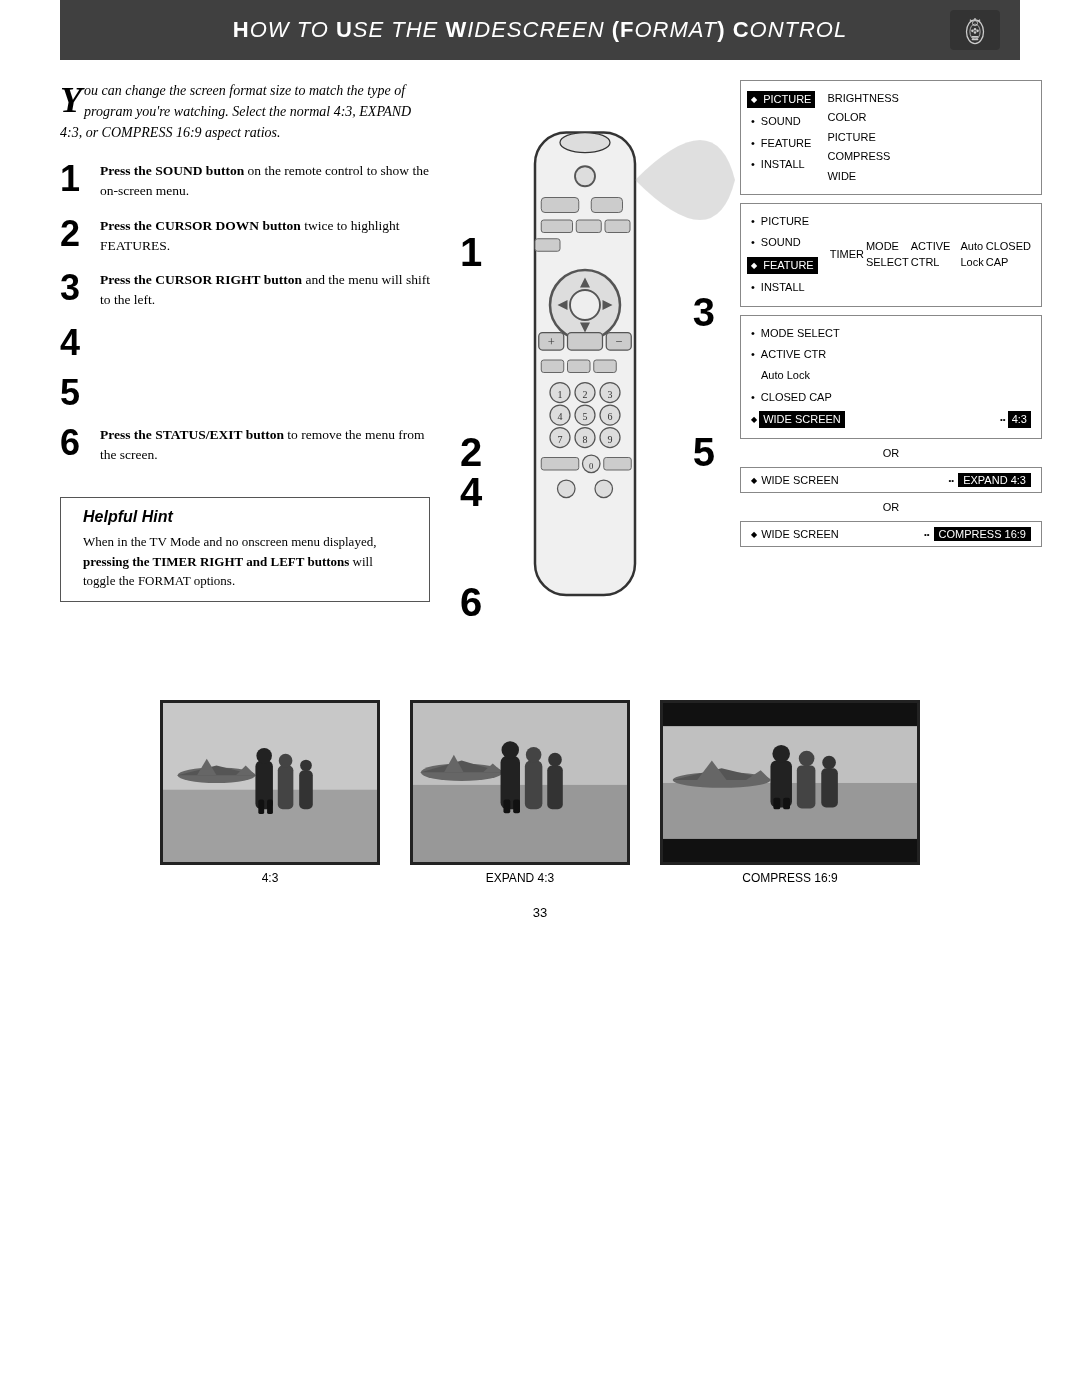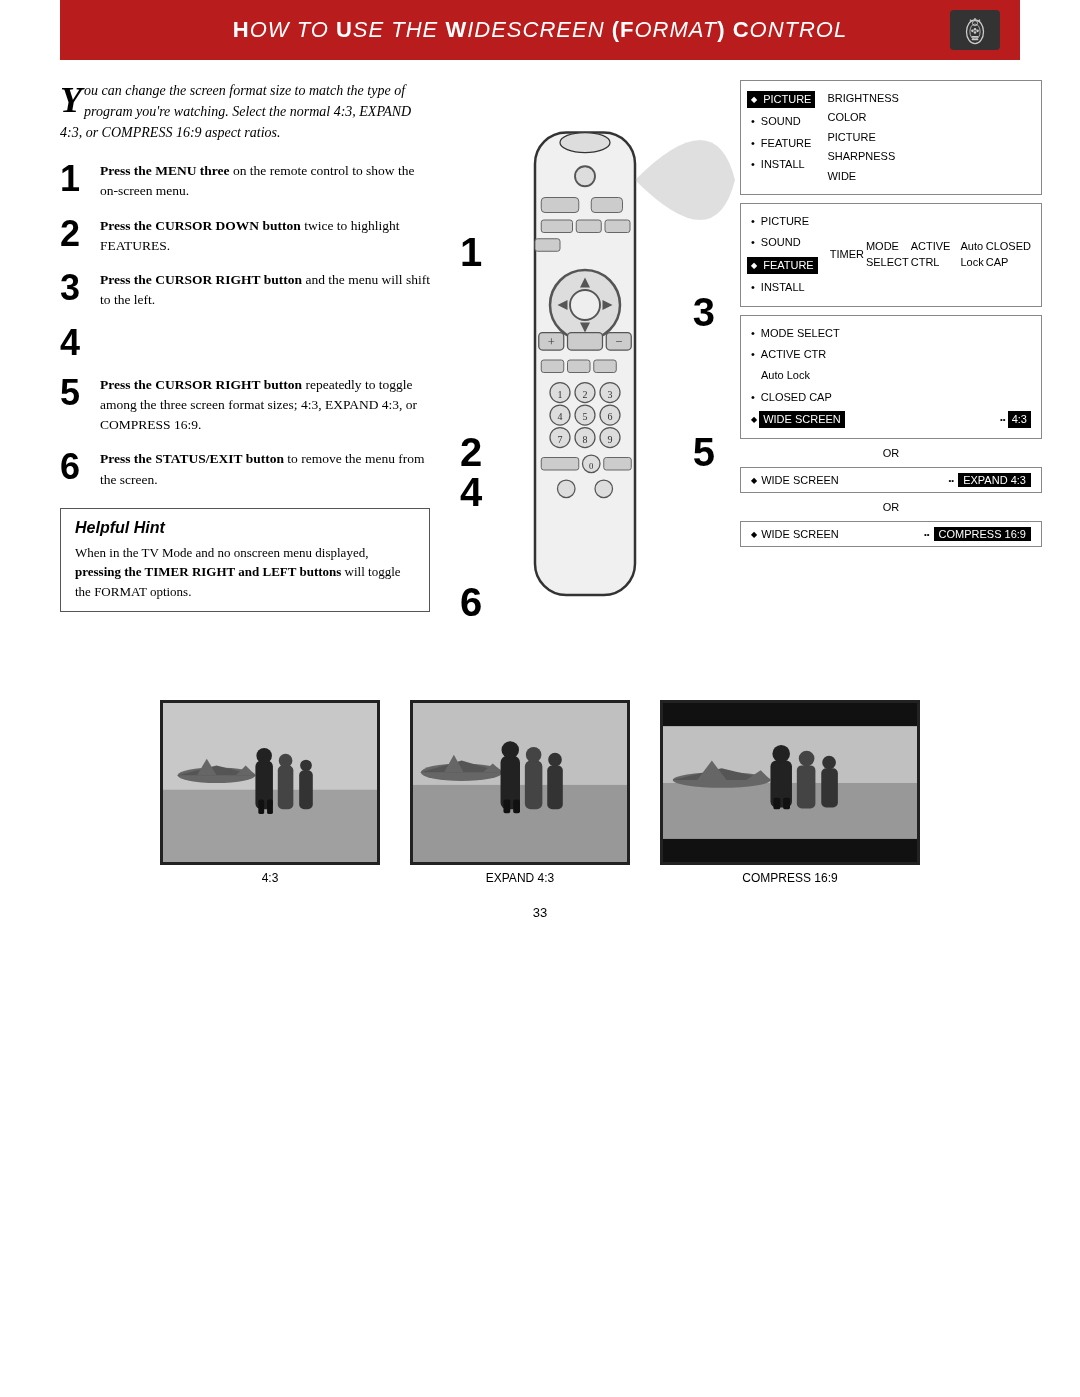--- a/index.html
+++ b/index.html
@@ -15,21 +15,21 @@
 
     .page {
       width: 1080px;
       min-height: 1397px;
       padding: 0 60px 40px 60px;
       position: relative;
     }
 
     
     .page-header {
-      background: #b91c1c;
+      background: #404040;
       color: #fff;
       text-align: center;
       padding: 10px 20px;
       margin-bottom: 20px;
       display: flex;
       align-items: center;
       justify-content: space-between;
     }
     .page-header-title {
       font-size: 22px;
@@ -111,22 +111,22 @@
       font-size: 13.5px;
       line-height: 1.5;
     }
     .step-text strong {
       font-weight: bold;
     }
 
     
     .hint-box {
       border: 1.5px solid #555;
-      padding: 10px 14px;
-      margin-top: 18px;
+      padding: 10px 22px;
+      margin-top: 32px;
     }
     .hint-title {
       font-size: 16px;
       font-weight: bold;
       font-style: italic;
       margin-bottom: 6px;
       font-family: Arial, sans-serif;
     }
     .hint-text {
       font-size: 13px;
@@ -297,21 +297,21 @@
 
       <p class="intro-text">
         <span class="drop-cap">Y</span><span>ou can change the screen format size to match the type of program you're watching. Select the normal 4:3, EXPAND 4:3, or COMPRESS 16:9 aspect ratios.</span>
       </p>
 
       <ol class="steps-list">
 
         <li class="step-item">
           <span class="step-number">1</span>
           <span class="step-text">
-            <strong>Press the MENU three</strong><span> on the remote control to show the on-screen menu.</span>
+            <strong>Press the SOUND button</strong><span> on the remote control to show the on-screen menu.</span>
           </span>
         </li>
 
         <li class="step-item">
           <span class="step-number">2</span>
           <span class="step-text">
             <strong>Press the CURSOR DOWN button</strong><span> twice to highlight FEATURES.</span>
           </span>
         </li>
 
@@ -321,23 +321,20 @@
             <strong>Press the CURSOR RIGHT button</strong><span> and the menu will shift to the left.</span>
           </span>
         </li>
 
         <li class="step-item">
           <span class="step-number">4</span>
         </li>
 
         <li class="step-item">
           <span class="step-number">5</span>
-          <span class="step-text">
-            <strong>Press the CURSOR RIGHT button</strong><span> repeatedly to toggle among the three screen format sizes; 4:3, EXPAND 4:3, or COMPRESS 16:9.</span>
-          </span>
         </li>
 
         <li class="step-item">
           <span class="step-number">6</span>
           <span class="step-text">
             <strong>Press the STATUS/EXIT button</strong><span> to remove the menu from the screen.</span>
           </span>
         </li>
 
       </ol>
@@ -458,21 +455,21 @@
             </div>
             <div class="mi-row">
               <span style="margin-right:2px;">•</span>
               <span>INSTALL</span>
             </div>
           </div>
           <div style="display:flex; flex-direction:column; gap:0;">
             <div class="mi-row">BRIGHTNESS</div>
             <div class="mi-row">COLOR</div>
             <div class="mi-row">PICTURE</div>
-            <div class="mi-row">SHARPNESS</div>
+            <div class="mi-row">COMPRESS</div>
             <div class="mi-row">WIDE</div>
           </div>
         </div>
       </div>
 
       <div class="menu-section-2">
         <div style="display:flex; gap:16px;">
           <div style="display:flex; flex-direction:column; gap:2px;">
             <div class="mi-row">
               <span style="margin-right:2px;">•</span>PICTURE

